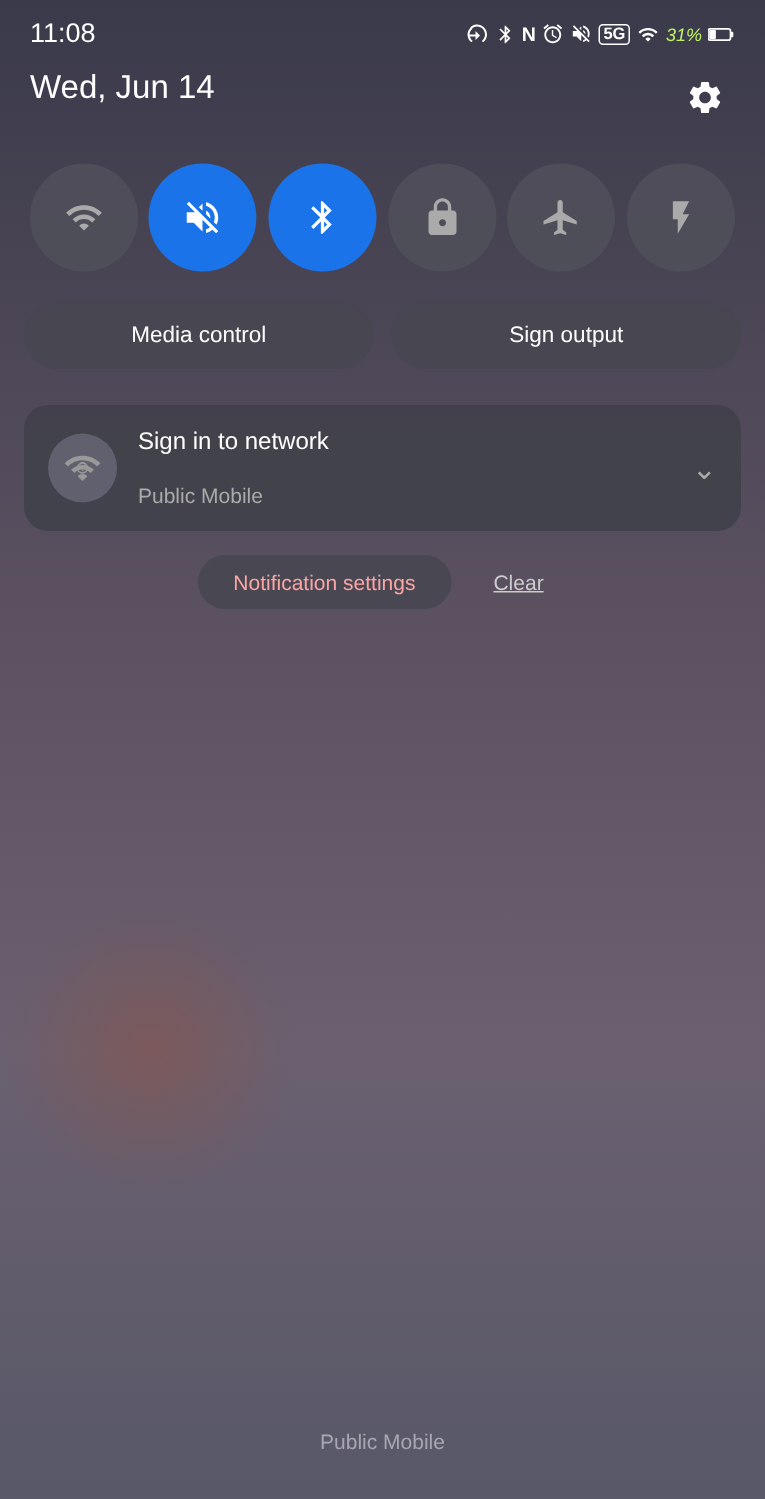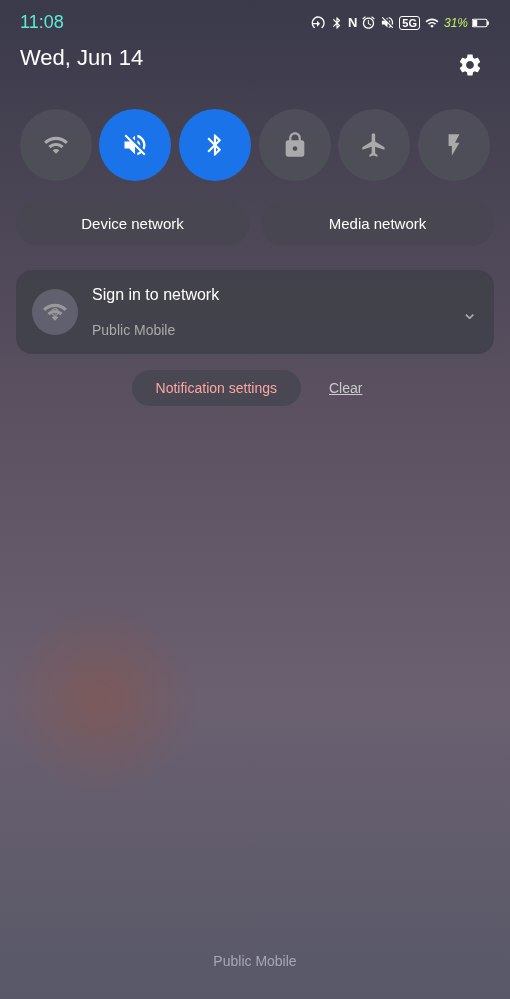--- a/index.html
+++ b/index.html
@@ -34,21 +34,21 @@
     .status-bar {
       display: flex;
       justify-content: space-between;
       align-items: center;
       padding: 12px 20px 8px 20px;
       position: relative;
       z-index: 2;
     }
 
     .status-time {
-      color: #5eead4;
+      color: #ffffff;
       font-size: 18px;
       font-weight: 500;
     }
 
     .status-icons {
       display: flex;
       align-items: center;
       gap: 4px;
     }
 
@@ -320,22 +320,22 @@
 
   <div class="tile tile-inactive">
     <svg width="26" height="28" viewBox="0 0 24 24" fill="#aaa">
       <path d="M7 2v11h3v9l7-12h-4l4-8z"></path>
     </svg>
   </div>
 
 </div>
 
 <div class="control-buttons">
-  <button class="ctrl-btn">Device network</button>
-  <button class="ctrl-btn">Media network</button>
+  <button class="ctrl-btn">Media control</button>
+  <button class="ctrl-btn">Sign output</button>
 </div>
 
 <div class="notification-card">
   <div class="notif-left">
     <div class="notif-icon-circle">
       <svg width="26" height="26" viewBox="0 0 24 24" fill="#999">
         <path d="M1 9l2 2c4.97-4.97 13.03-4.97 18 0l2-2C16.93 2.93 7.08 2.93 1 9zm8 8l3 3 3-3a4.237 4.237 0 00-6 0zm-4-4l2 2a7.074 7.074 0 0110 0l2-2C15.14 9.14 8.87 9.14 5 13z"></path>
         <circle cx="12" cy="12" r="3" fill="none" stroke="#999" stroke-width="1"></circle>
         <text x="10" y="14" font-size="8" fill="#999">?</text>
       </svg>

